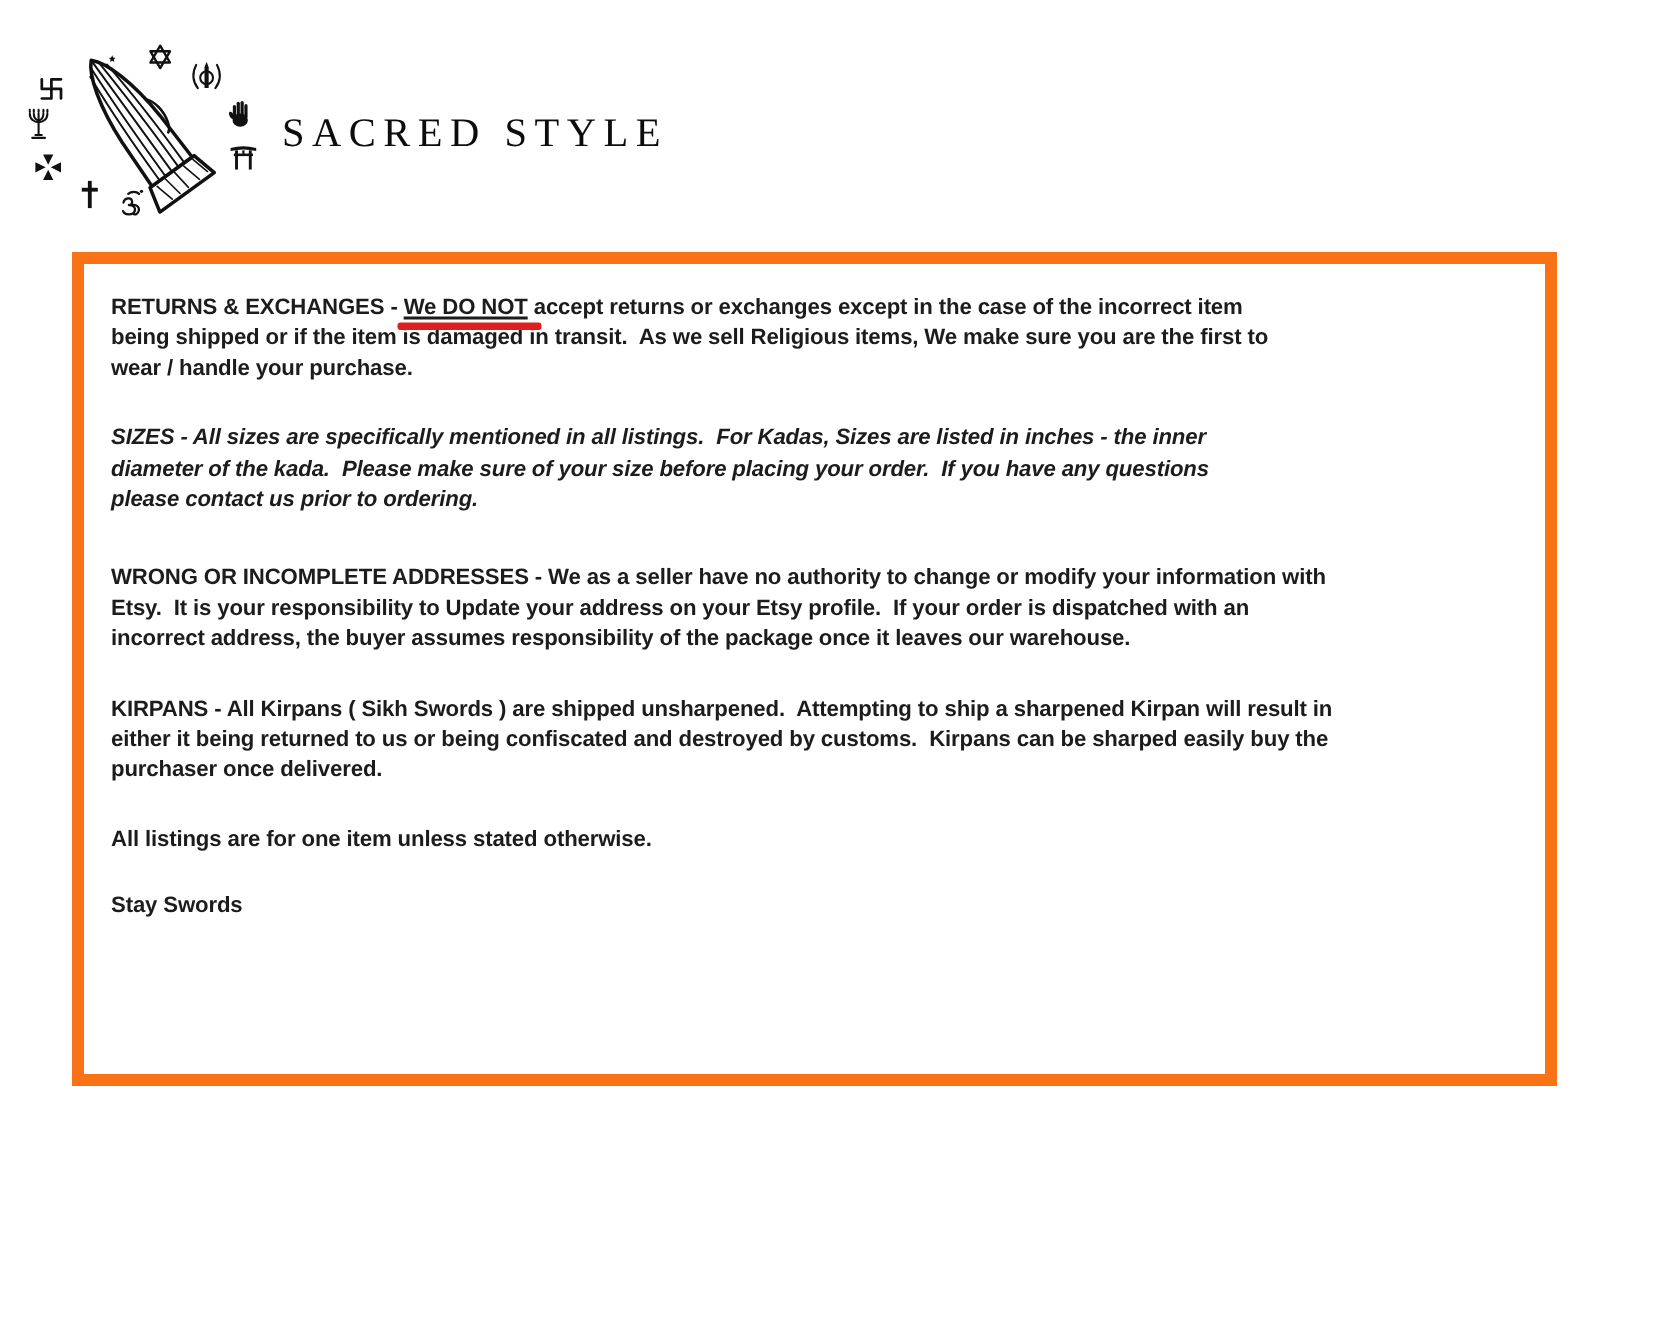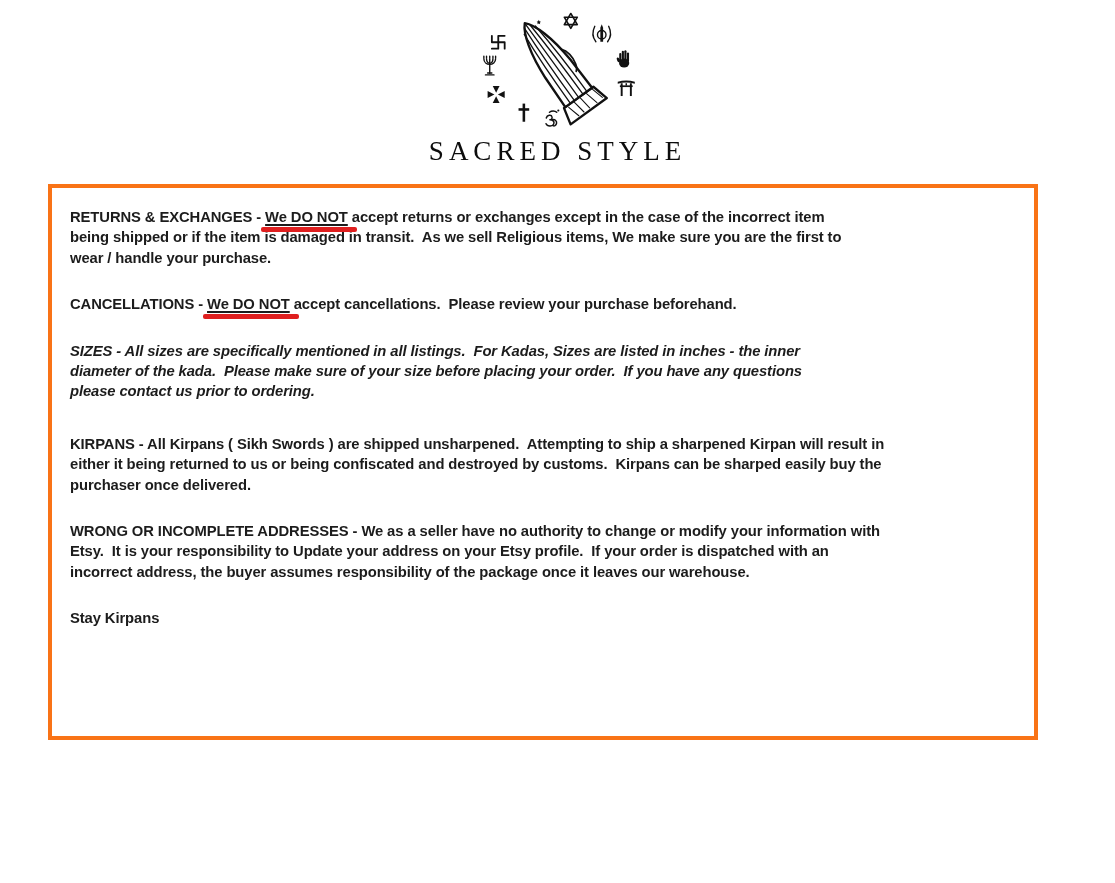--- a/index.html
+++ b/index.html
@@ -11,38 +11,38 @@
   .page{
     position:relative;
     width:1115px;height:883px;
     background:#ffffff;
     overflow:hidden;
     font-family:"Liberation Sans",sans-serif;
   }
   
   .logo{
     width:1115px;
-    display:flex;flex-direction:column;align-items:center;
-    padding-top:6px;
+    display:flex;flex-direction:row;align-items:center;
+    padding-top:23px;
   }
   .logo svg{display:block;}
   .brand{
     margin-top:2px;
     font-family:"Liberation Serif","DejaVu Serif",serif;
     font-size:27px;
     letter-spacing:5px;
     color:#0c0c0c;
     white-space:nowrap;
   }
   
   .policy-box{
     margin:17px 0 0 48px;
     width:990px;
     height:556px;
-    border:4px solid #f97316;
+    border:8px solid #f97316;
     padding:19px 20px 0 18px;
     overflow:hidden;
   }
   .policy-box p{
     margin:0 0 26px 0;
     font-weight:bold;
     font-size:14.8px;
     line-height:20.4px;
     letter-spacing:-0.1px;
     color:var(--ink);
@@ -153,32 +153,32 @@
 
     <div class="brand">SACRED STYLE</div>
   </div>
 
   <div class="policy-box">
 
     <p><span>RETURNS &amp; EXCHANGES - </span><span class="dnu">We DO NOT</span><span> accept returns or exchanges except in the case of the incorrect item
 being shipped or if the item is damaged in transit.  As we sell Religious items, We make sure you are the first to
 wear / handle your purchase.</span></p>
 
-    <p class="condensed"><span>CANCELLATIONS - </span><span class="dnu">We DO NOT</span><span> accept cancellations.  Please review your purchase beforehand.</span></p>
 
     <p class="gap-lg">SIZES - All sizes are specifically mentioned in all listings.  For Kadas, Sizes are listed in inches - the inner
 diameter of the kada.  Please make sure of your size before placing your order.  If you have any questions
 please contact us prior to ordering.</p>
 
 
+    <p>WRONG OR INCOMPLETE ADDRESSES - We as a seller have no authority to change or modify your information with
+Etsy.  It is your responsibility to Update your address on your Etsy profile.  If your order is dispatched with an
+incorrect address, the buyer assumes responsibility of the package once it leaves our warehouse.</p>
+
     <p>KIRPANS - All Kirpans ( Sikh Swords ) are shipped unsharpened.  Attempting to ship a sharpened Kirpan will result in
 either it being returned to us or being confiscated and destroyed by customs.  Kirpans can be sharped easily buy the
 purchaser once delivered.</p>
 
-    <p>WRONG OR INCOMPLETE ADDRESSES - We as a seller have no authority to change or modify your information with
-Etsy.  It is your responsibility to Update your address on your Etsy profile.  If your order is dispatched with an
-incorrect address, the buyer assumes responsibility of the package once it leaves our warehouse.</p>
+    <p class="gap-md">All listings are for one item unless stated otherwise.</p>
 
-
-    <p class="closing">Stay Kirpans</p>
+    <p class="closing">Stay Swords</p>
 
   </div>
 </div>
 
 </body></html>

